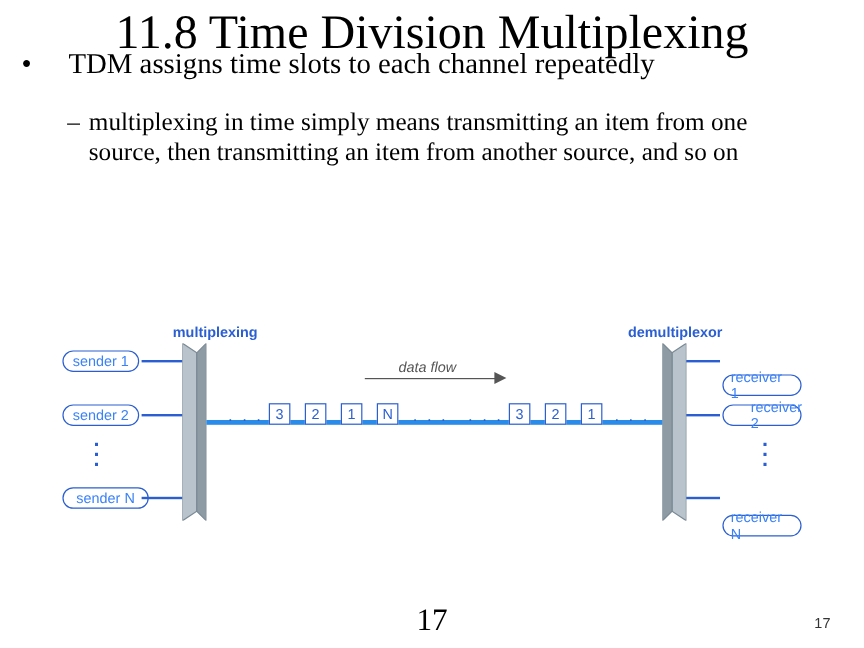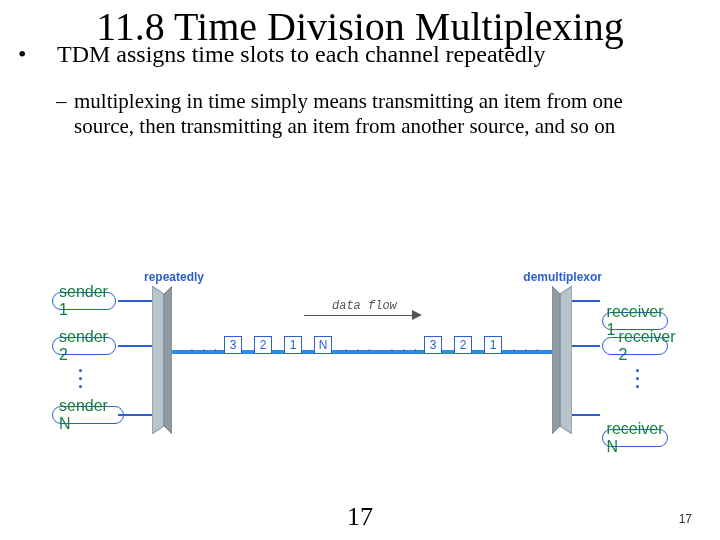--- a/index.html
+++ b/index.html
@@ -39,22 +39,22 @@
     left: 52px;
     top: 268px;
     width: 616px;
     height: 180px;
   }
   .pill {
     position: absolute;
     border: 1.5px solid #2b5fd1;
     border-radius: 9px;
     font-family: Arial, Helvetica, sans-serif;
-    font-size: 16px;
-    color: #15803d;
+    font-size: 12px;
+    color: #3b82f6;
     background: #fff;
     display: flex;
     align-items: center;
     justify-content: center;
     padding: 0 6px;
     height: 18px;
   }
   .sender1 { left: 0; top: 24px; width: 64px; }
   .sender2 { left: 0; top: 69px; width: 64px; }
   .senderN { left: 0; top: 138px; width: 72px; }
@@ -113,21 +113,21 @@
   .channel {
     position: absolute;
     left: 120px;
     right: 116px;
     top: 82px;
     height: 4px;
     background: #2b8be8;
   }
   .dataflow {
     position: absolute;
-    font-family: Liberation Mono, monospace;
+    font-family: Liberation Sans, sans-serif;
     font-style: italic;
     font-size: 12px;
     color: #555;
     left: 280px;
     top: 31px;
   }
   .arrow-line {
     position: absolute;
     left: 252px;
     top: 47px;
@@ -196,21 +196,21 @@
   <span class="text">TDM assigns time slots to each channel repeatedly</span>
 </div>
 
 <div class="bullet-2">
   <span class="marker">–</span>
   <span>multiplexing in time simply means transmitting an item from one source, then transmitting an item from another source, and so on</span>
 </div>
 
 <div class="diagram">
 
-  <div class="mux-label mux-l-label">repeatedly</div>
+  <div class="mux-label mux-l-label">multiplexing</div>
   <div class="mux-label mux-r-label">demultiplexor</div>
 
   <div class="pill sender1">sender 1</div>
   <div class="pill sender2">sender 2</div>
   <div class="pill senderN">sender N</div>
   <div class="vdots-l">.<br>.<br>.</div>
 
   <div class="pill receiver1">receiver 1</div>
   <div class="pill receiver2">receiver 2</div>
   <div class="pill receiverN">receiver N</div>

